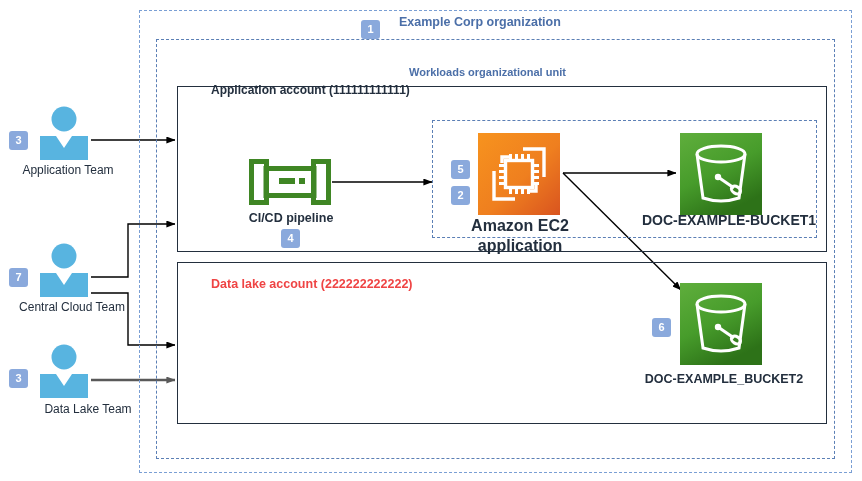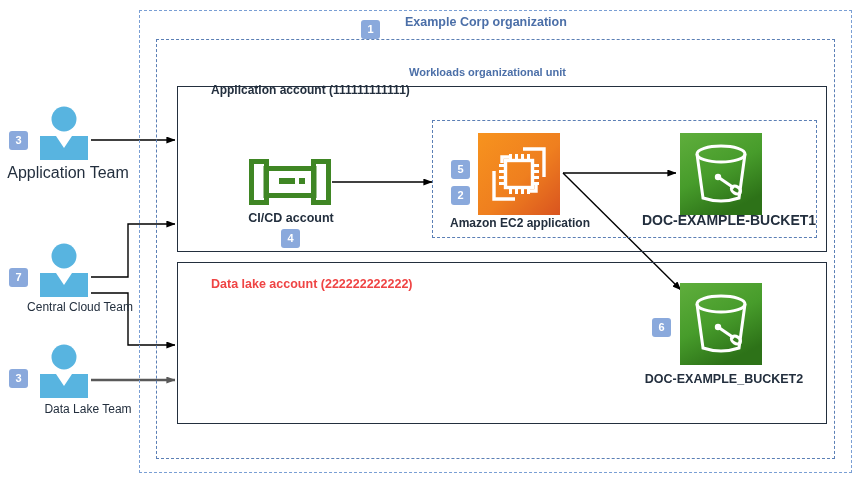--- a/index.html
+++ b/index.html
@@ -40,21 +40,21 @@
     border: 1.4px dashed #5b7fb5;
   }
 
   .box-title {
     position: absolute;
     font-weight: bold;
     white-space: nowrap;
   }
   .org-title {
     left: 399px; top: 15px;
-    font-size: 12.5px; color: #4b6fa8; margin-left: 6px;
+    font-size: 12.5px; color: #4b6fa8;
   }
   .ou-title {
     left: 409px; top: 66px;
     font-size: 11px; color: #4b6fa8;
   }
   .acct-title-app {
     left: 211px; top: 83px;
     font-size: 12px; color: #232f3e;
   }
   .acct-title-lake {
@@ -86,25 +86,25 @@
   .badge-6  { left: 652px; top: 318px; }
 
   
   .node-label {
     position: absolute;
     text-align: center;
     font-weight: bold;
     color: #232f3e;
     line-height: 1.25;
   }
-  .lbl-app-team   { left: 0px;   top: 163px; width: 136px; font-size: 16px; font-weight: normal; }
-  .lbl-cc-team    { left: 12px;   top: 300px; width: 136px; font-size: 12px; font-weight: normal; }
+  .lbl-app-team   { left: 0px;   top: 163px; width: 136px; font-size: 12px; font-weight: normal; }
+  .lbl-cc-team    { left: 4px;   top: 300px; width: 136px; font-size: 12px; font-weight: normal; }
   .lbl-dl-team    { left: 0px;   top: 402px; width: 136px; font-size: 12px; font-weight: normal; padding-left: 40px; }
   .lbl-cicd       { left: 225px; top: 211px; width: 132px; font-size: 12.5px; }
-  .lbl-ec2        { left: 438px; top: 216px; width: 164px; font-size: 12px; }
+  .lbl-ec2        { left: 438px; top: 216px; width: 164px; font-size: 16px; }
   .lbl-bucket1    { left: 632px; top: 212px; width: 194px; font-size: 14px; }
   .lbl-bucket2    { left: 622px; top: 372px; width: 204px; font-size: 12.5px; }
 
   
   .icon { position: absolute; }
   .person-app  { left: 37px; top: 106px; }
   .person-cc   { left: 37px; top: 243px; }
   .person-dl   { left: 37px; top: 344px; }
   .icon-cicd   { left: 249px; top: 159px; }
   .icon-ec2    { left: 478px; top: 133px; }
@@ -250,16 +250,16 @@
       <path d="M38,44 L54,55"></path>
       <ellipse cx="56" cy="57" rx="5" ry="3.4" transform="rotate(32 56 57)"></ellipse>
     </g>
     <circle cx="38" cy="44" r="3.2" fill="#ffffff"></circle>
   </svg>
 </div>
 
 <div class="node-label lbl-app-team">Application Team</div>
 <div class="node-label lbl-cc-team">Central Cloud Team</div>
 <div class="node-label lbl-dl-team">Data Lake Team</div>
-<div class="node-label lbl-cicd">CI/CD account</div>
+<div class="node-label lbl-cicd">CI/CD pipeline</div>
 <div class="node-label lbl-ec2">Amazon EC2 application</div>
 <div class="node-label lbl-bucket1">DOC-EXAMPLE-BUCKET1</div>
 <div class="node-label lbl-bucket2">DOC-EXAMPLE_BUCKET2</div>
 
 </body></html>

